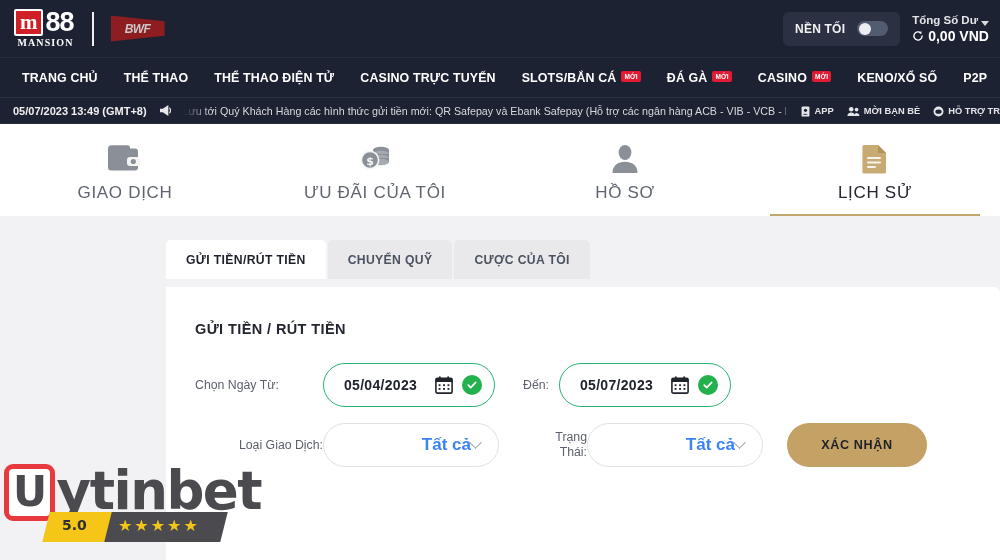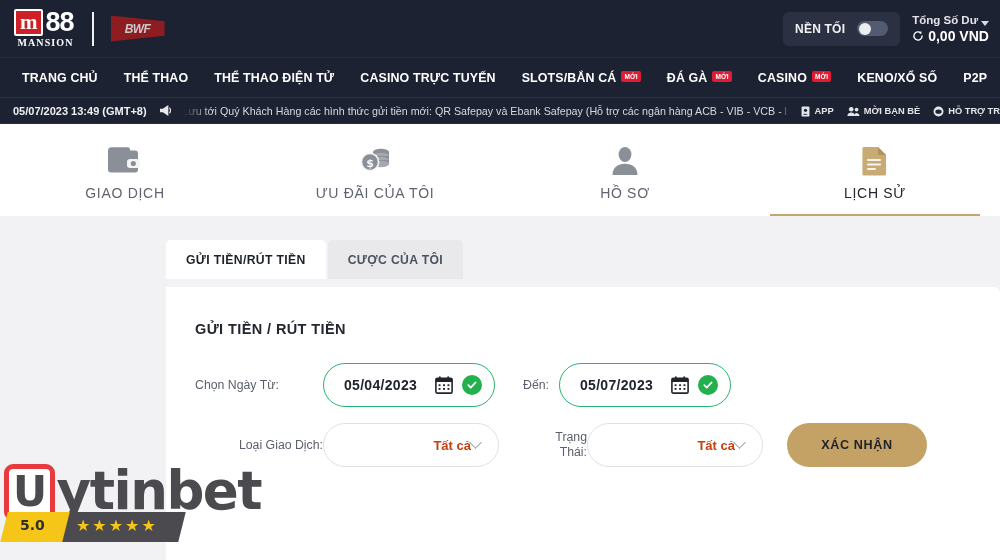--- a/index.html
+++ b/index.html
@@ -163,21 +163,21 @@
     display: flex; align-items: stretch;
     position: relative;
   }
   .ictab {
     flex: 1; display: flex; flex-direction: column;
     align-items: center; justify-content: center;
     gap: 9px; cursor: pointer; position: relative;
     padding-top: 6px;
   }
   .ictab .ic-label {
-    font-size: 14px; letter-spacing: 0.7px;
+    font-size: 17px; letter-spacing: 0.7px;
     color: #5f6470; font-weight: normal;
   }
   .ictab.active .ic-label { color: #23262e; font-weight: normal; }
   .ictab .underline {
     position: absolute; bottom: 0; left: 20px; right: 20px;
     height: 2px; background: #c0a76b; display: none;
   }
   .ictab.active .underline { display: block; }
 
   
@@ -236,21 +236,21 @@
 
   .selectfield {
     width: 176px; height: 44px;
     border: 1px solid #dfe1e6;
     border-radius: 24px;
     display: flex; align-items: center;
     padding: 0 16px 0 20px;
     background: #fff; cursor: pointer;
   }
   .selectfield .sval {
-    flex: 1; font-size: 13px; font-weight: bold; color: #c2410c;
+    flex: 1; font-size: 17px; font-weight: bold; color: #3b82f6;
   }
   .chev {
     width: 9px; height: 9px;
     border-right: 1.6px solid #9aa0ab;
     border-bottom: 1.6px solid #9aa0ab;
     transform: rotate(45deg);
     margin-top: -5px; margin-right: 2px;
   }
   .confirm-btn {
     width: 140px; height: 44px;
@@ -274,21 +274,21 @@
     color: #4b4b4f; letter-spacing: -1.5px;
     line-height: 54px;
   }
   .wm-u {
     color: #4b4b4f; background: #fff;
     border: 5px solid #e8393f; border-radius: 9px;
     padding: 0px 4px 2px 4px; margin-right: 2px;
     font-size: 42px; line-height: 45px;
   }
   .wm-bar {
-    position: relative; margin-top: -9px;
+    position: relative; margin-left: 42px; margin-top: -9px;
     height: 30px; width: 176px;
   }
   .wm-bar-y {
     position: absolute; left: 0; top: 0;
     width: 74px; height: 30px; background: #f5c518;
     transform: skewX(-14deg);
   }
   .wm-bar-d {
     position: absolute; left: 62px; top: 0;
     width: 116px; height: 30px; background: #4b4b4f;
@@ -469,20 +469,23 @@
       <span class="ic-label">LỊCH SỬ</span>
       <span class="underline"></span>
     </div>
   </div>
 
   <div class="content">
 
     <div class="tabstrip">
       <div class="subtab active">
         <span>GỬI TIỀN/RÚT TIỀN</span>
+      </div>
+      <div class="subtab">
+        <span>CHUYỂN QUỸ</span>
       </div>
       <div class="subtab">
         <span>CƯỢC CỦA TÔI</span>
       </div>
     </div>
 
     <div class="card">
       <div class="card-title">GỬI TIỀN / RÚT TIỀN</div>
 
       <div class="form-row row1">

